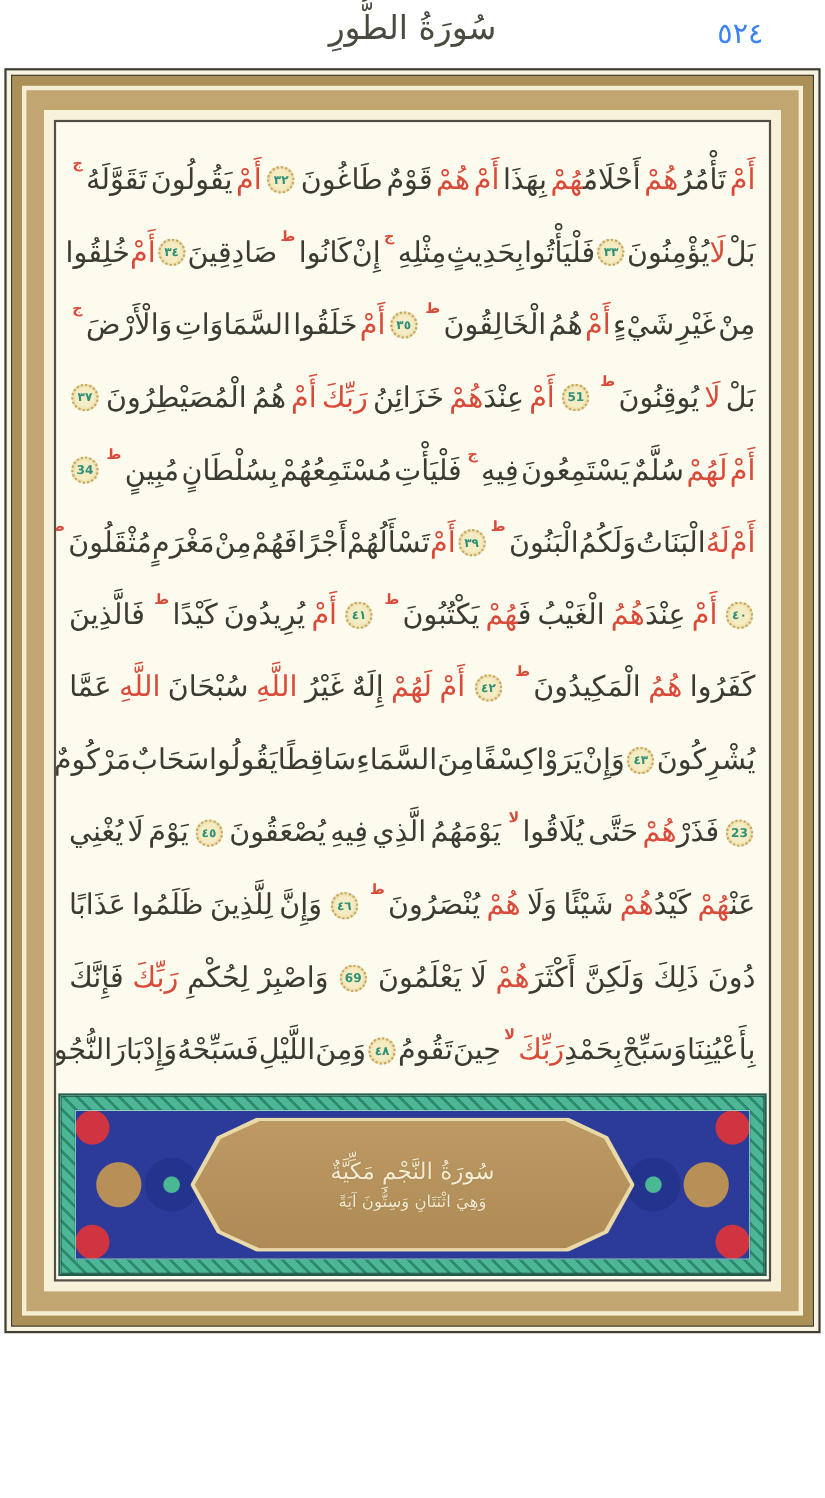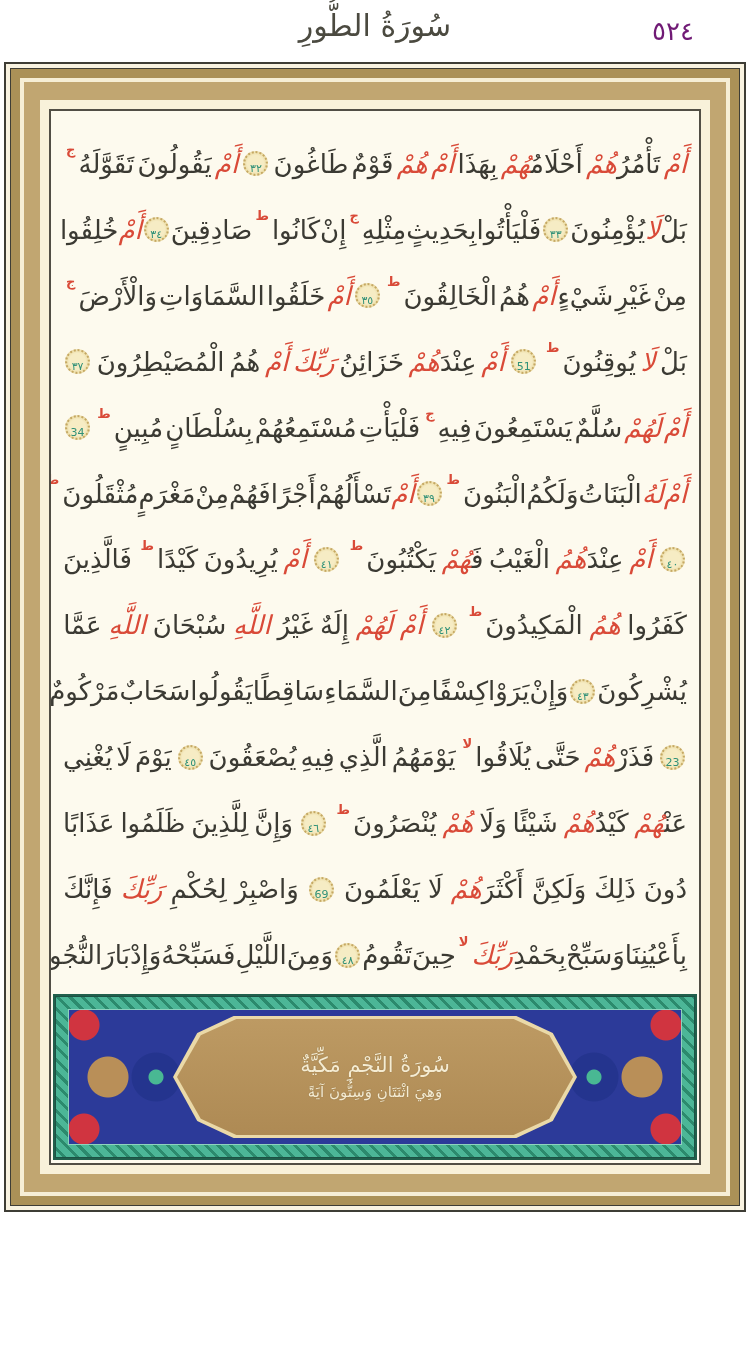--- a/index.html
+++ b/index.html
@@ -10,44 +10,44 @@
   *{box-sizing:border-box;}
   html,body{margin:0;padding:0;}
   body{width:750px;height:1362px;background:#ffffff;overflow:hidden;
        font-family:"DejaVu Sans",sans-serif;}
   .page{position:relative;width:750px;height:1216px;background:#fff;}
 
   
   .header{position:absolute;top:4px;left:0;right:0;height:56px;}
   .surah-title{position:absolute;left:50%;top:4px;transform:translateX(-50%);
        font-size:30px;color:#4b4a40;direction:rtl;white-space:nowrap;}
-  .page-number{position:absolute;right:56px;top:12px;font-size:26px;color:#701a75;}
+  .page-number{position:absolute;right:56px;top:12px;font-size:26px;color:#3b82f6;}
 
   
   .f1{position:absolute;top:62px;left:4px;right:4px;bottom:4px;
       border:2px solid #3e3d35;background:#f9f3e1;padding:4px;}
   .f2{height:100%;border:1px solid #3e3d35;background:var(--frame-khaki);padding:9px;}
   .f3{height:100%;background:#f6eed5;padding:4px;}
   .f4{height:100%;background:var(--frame-tan);padding:18px 16px;}
   .f5{height:100%;background:#f8f1da;padding:9px;}
   .f6{height:100%;border:2px solid #514e45;background:#fdfaee;
       display:flex;flex-direction:column;}
 
   
   .text-area{flex:1;display:flex;flex-direction:column;padding:20px 12px 4px;overflow:hidden;}
   .qline{flex:1;display:flex;justify-content:space-between;align-items:center;
       direction:rtl;font-size:26px;color:var(--ink);white-space:nowrap;}
   .grp{display:inline-flex;align-items:center;}
   .b{color:var(--ink);}
-  .r{color:var(--red-word);font-style:italic;}
+  .r{color:var(--red-word);}
   .waqf{font-size:13px;color:var(--red-word);position:relative;top:-14px;margin:0 3px;
       font-weight:bold;}
   .verse{flex:0 0 auto;width:25px;height:25px;border-radius:50%;
       border:2px dotted #c5a863;background:radial-gradient(circle,#f6ecc4 55%,#e8d79c 85%,#d9c387 100%);
-      display:inline-flex;align-items:flex-end;justify-content:center;margin:0 2px;}
+      display:inline-flex;align-items:center;justify-content:center;margin:0 2px;font-weight:bold;}
   .vnum{font-size:11px;color:var(--verse-teal);line-height:1;}
 
   
   .band{height:166px;margin:2px 2px 3px;border:2px solid #215f4c;
       background:repeating-linear-gradient(45deg,#4cb697 0 6px,#2c8a6d 6px 9px);
       padding:13px;box-shadow:inset 0 0 0 1px #1c5244;}
   .band-inner{position:relative;height:100%;background-color:var(--band-blue);
       background-image:
         radial-gradient(circle at 16px 16px, var(--band-red) 0 15px, rgba(0,0,0,0) 16px),
         radial-gradient(circle at 16px calc(100% - 16px), var(--band-red) 0 15px, rgba(0,0,0,0) 16px),

